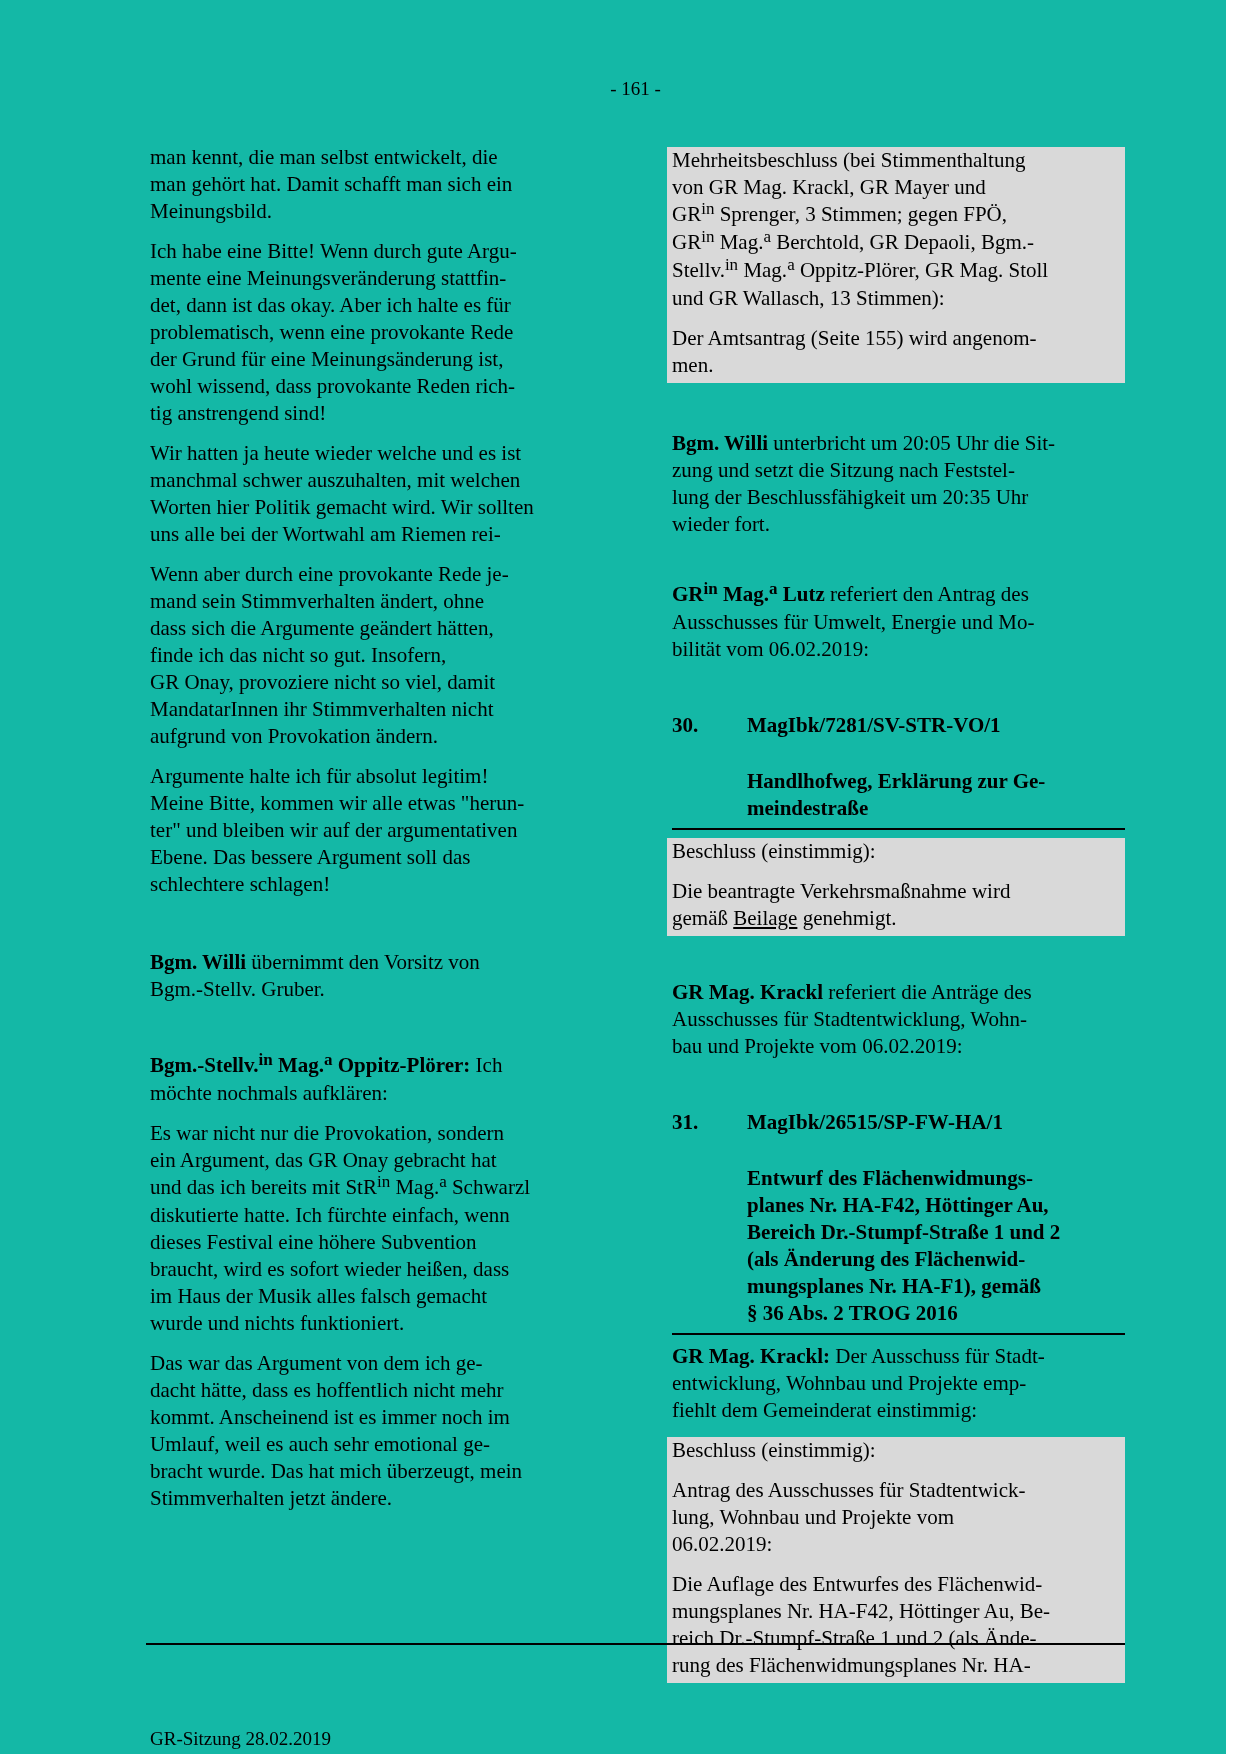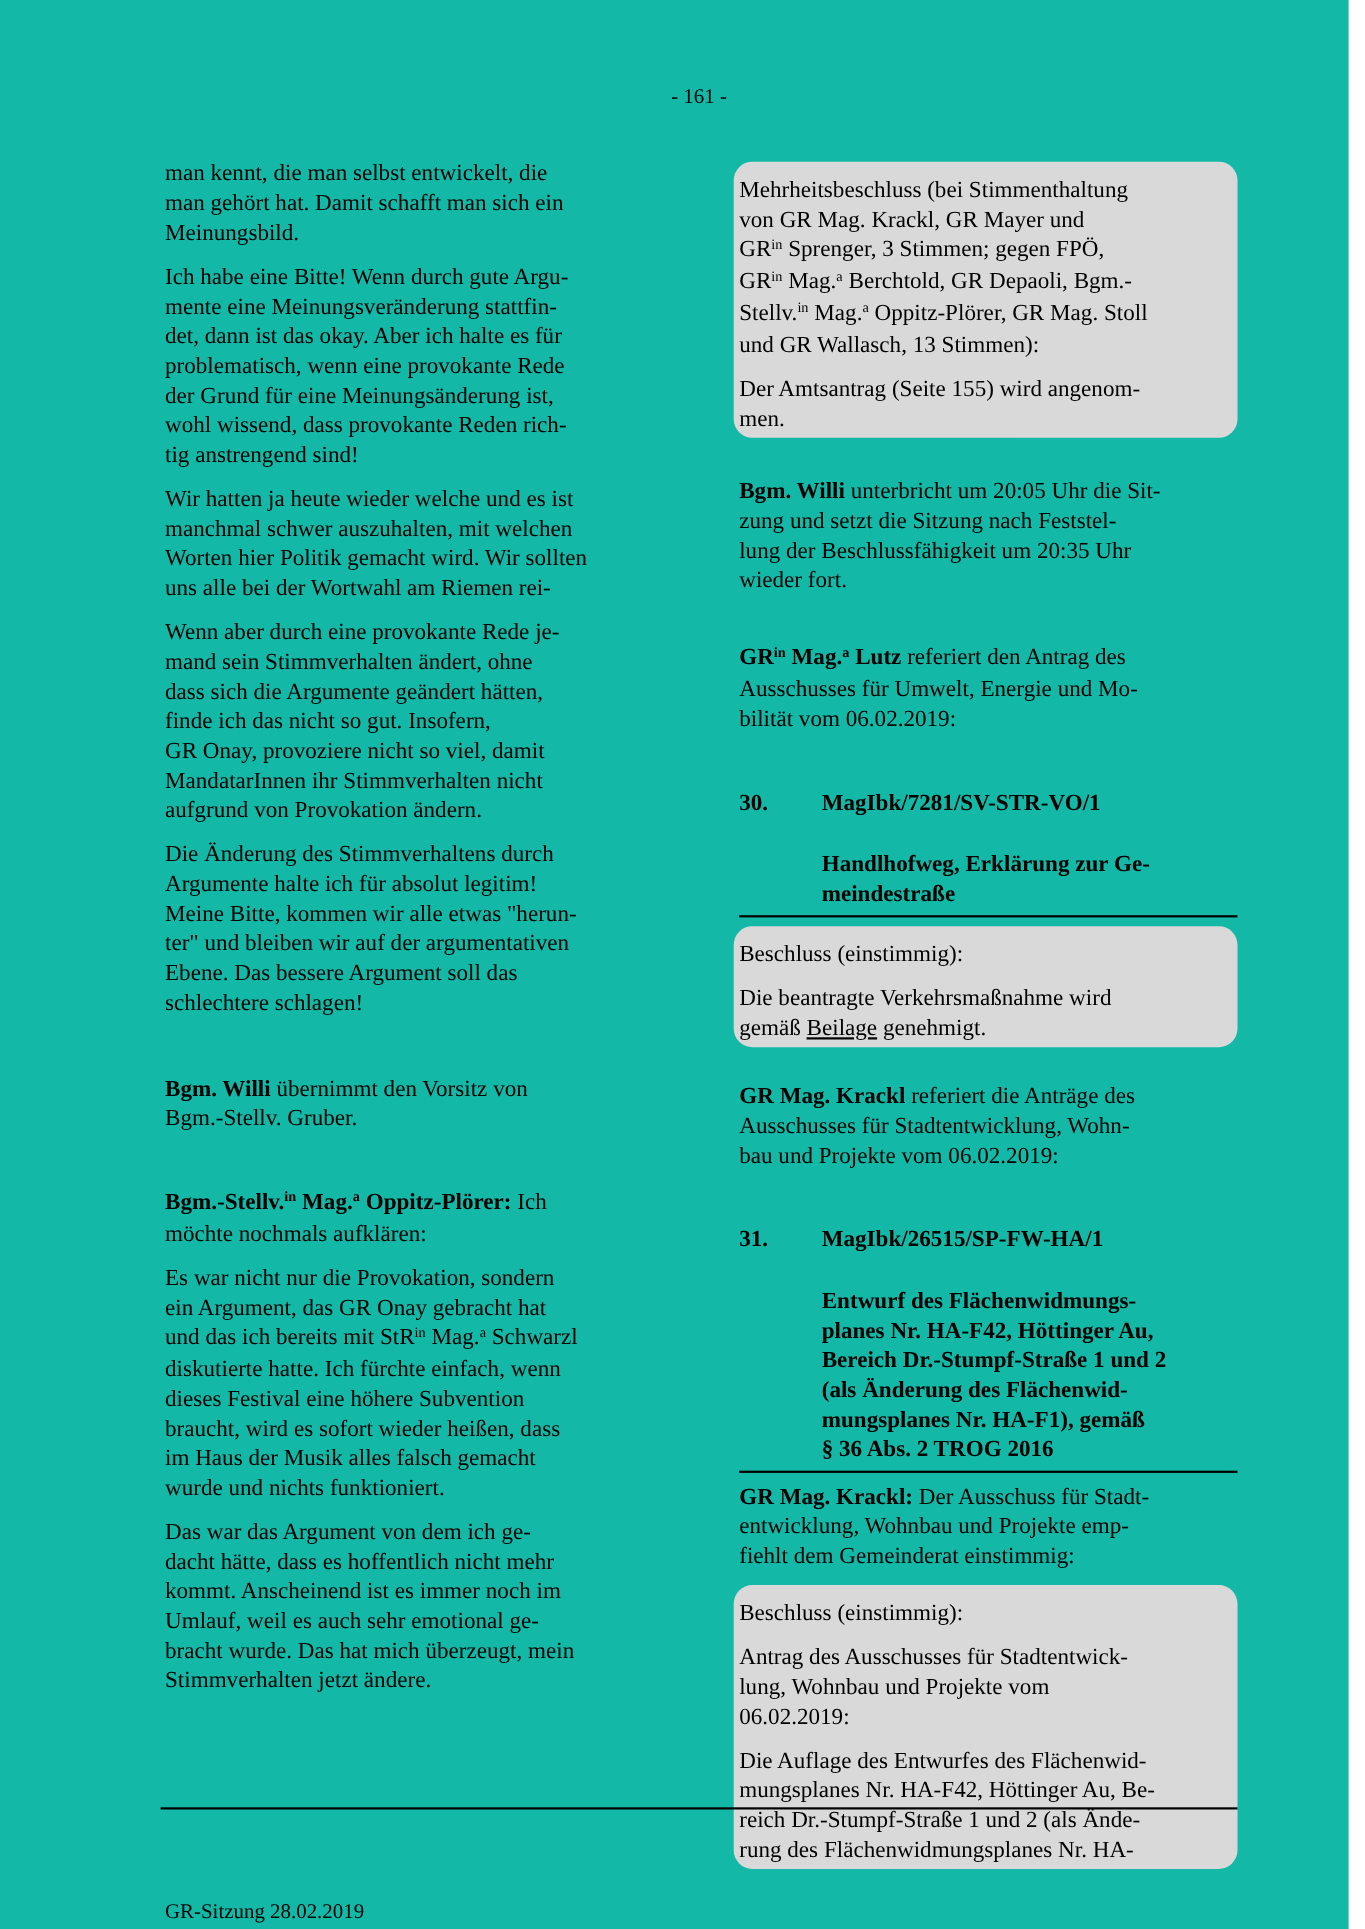--- a/index.html
+++ b/index.html
@@ -30,29 +30,28 @@
   }
   .col { position: absolute; }
   .col-left  { left: 150px; top: 144px; width: 440px; }
   .col-right { left: 672px; top: 147px; width: 453px; }
 
   .para { margin: 0 0 13px 0; }
   .line { white-space: nowrap; }
   .run.b { font-weight: bold; }
   .run.u { text-decoration: underline; }
   .run.sup {
-    font-size: 13px;
+    font-size: 17px;
     position: relative;
     top: -7px;
   }
   .shaded {
     background: #d9d9d9;
-    margin: 0 0 13px -5px;
-    padding: 12px 0 4px 5px;
-    border-radius: 17px;
+    margin: 0 0 25px -5px;
+    padding: 0 0 4px 5px;
   }
   .shaded .para:last-child { margin-bottom: 0; }
 
   .agenda { margin: 0; }
   .agenda-row {
     display: flex;
     font-weight: bold;
     white-space: nowrap;
   }
   .agenda-num {
@@ -118,21 +117,20 @@
       <div class="para">
         <div class="line"><span class="run">Wenn aber durch eine provokante Rede je-</span></div>
         <div class="line"><span class="run">mand sein Stimmverhalten ändert, ohne</span></div>
         <div class="line"><span class="run">dass sich die Argumente geändert hätten,</span></div>
         <div class="line"><span class="run">finde ich das nicht so gut. Insofern,</span></div>
         <div class="line"><span class="run">GR Onay, provoziere nicht so viel, damit</span></div>
         <div class="line"><span class="run">MandatarInnen ihr Stimmverhalten nicht</span></div>
         <div class="line"><span class="run">aufgrund von Provokation ändern.</span></div>
       </div>
       <div class="para">
-        <div class="line"><span class="run">Die Änderung des Stimmverhaltens durch</span></div>
         <div class="line"><span class="run">Argumente halte ich für absolut legitim!</span></div>
         <div class="line"><span class="run">Meine Bitte, kommen wir alle etwas "herun-</span></div>
         <div class="line"><span class="run">ter" und bleiben wir auf der argumentativen</span></div>
         <div class="line"><span class="run">Ebene. Das bessere Argument soll das</span></div>
         <div class="line"><span class="run">schlechtere schlagen!</span></div>
       </div>
       <div class="spacer" style="height: 38px;"></div>
       <div class="para">
         <div class="line"><span class="run b">Bgm. Willi</span><span class="run"> übernimmt den Vorsitz von</span></div>
         <div class="line"><span class="run">Bgm.-Stellv. Gruber.</span></div>

